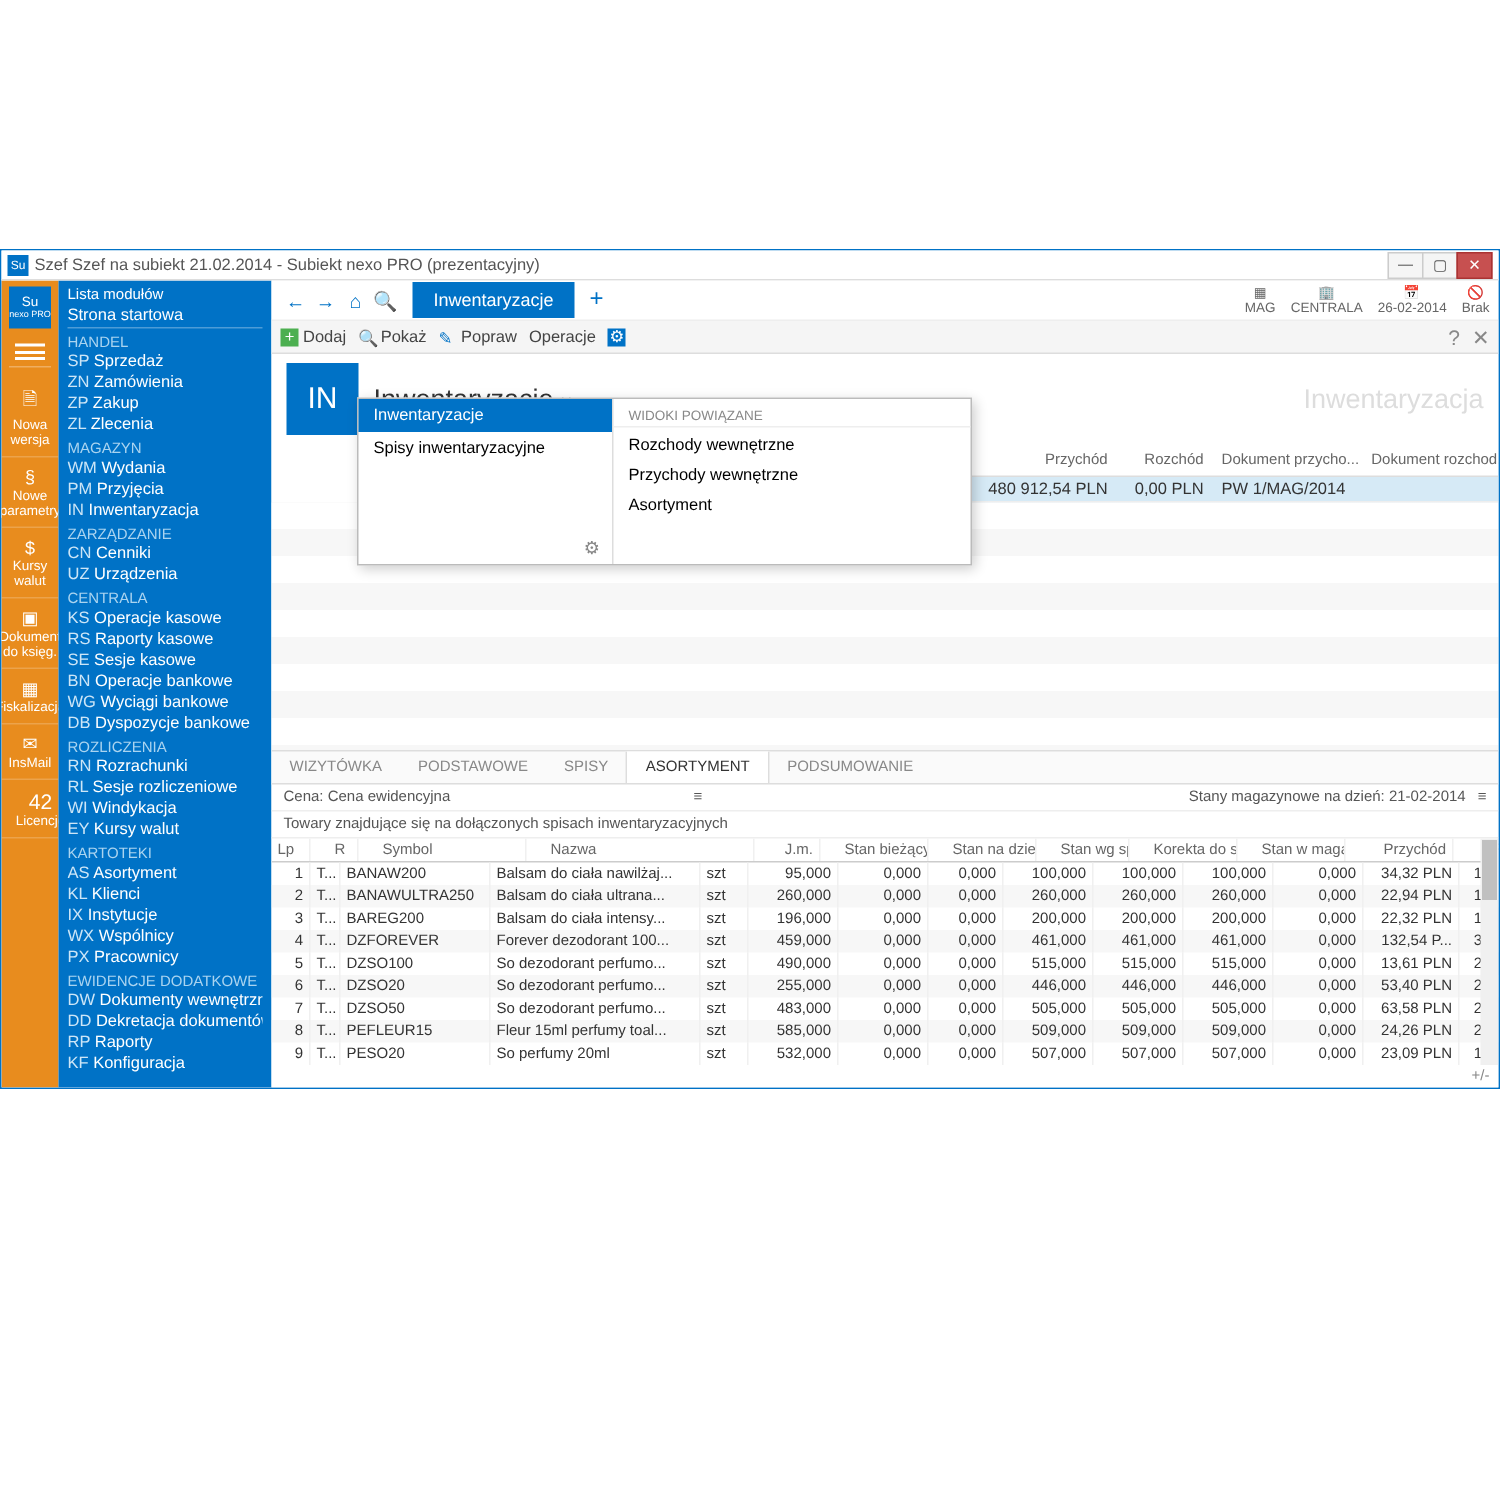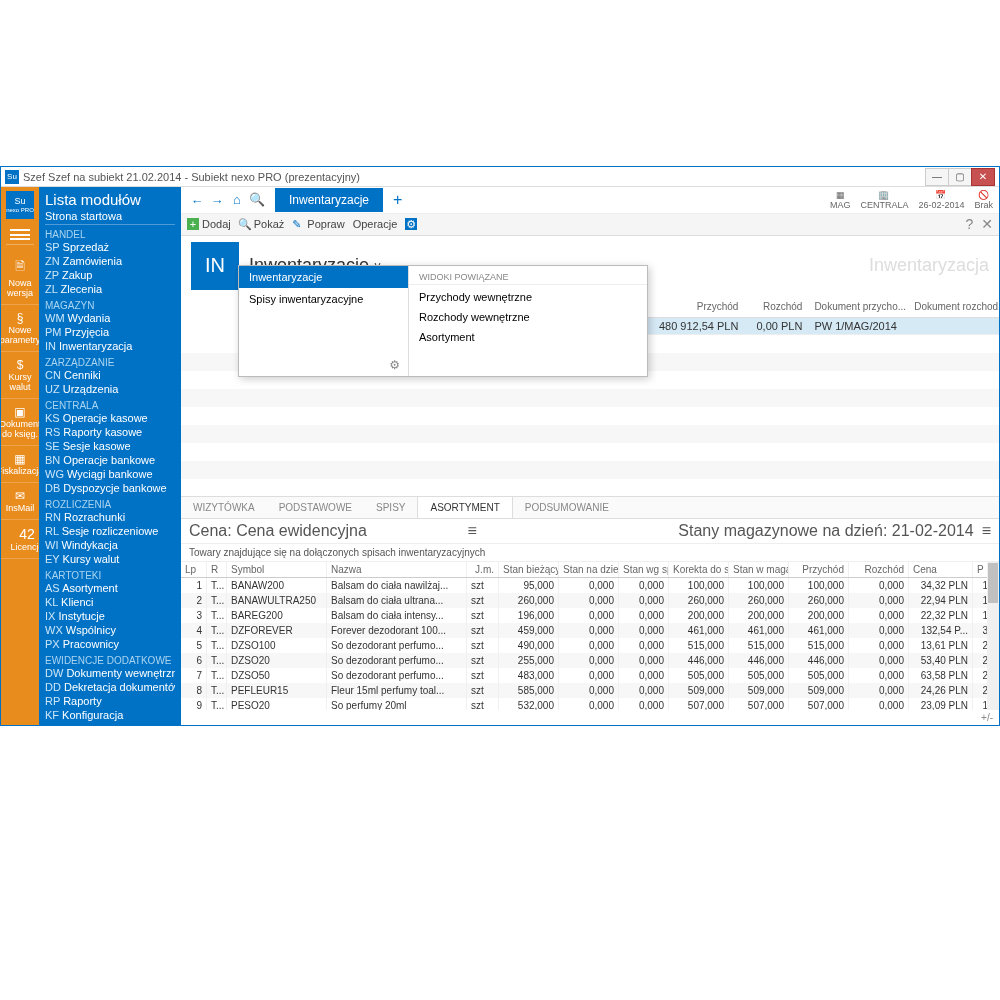--- a/index.html
+++ b/index.html
@@ -11,21 +11,21 @@
 .winbtn { width: 24px; height: 18px; border: 1px solid #ccc; background: #f5f5f5; display: flex; align-items: center; justify-content: center; font-size: 10px; margin-left: -1px; }
 .winbtn.close { background: #c75050; color: #fff; border-color: #a33; }
 .workarea { flex: 1; display: flex; overflow: hidden; }
 .leftbar { width: 38px; background: #e88c1e; color: #fff; display: flex; flex-direction: column; align-items: center; padding-top: 4px; font-size: 9px; }
 .leftbar .cell { display: flex; flex-direction: column; align-items: center; justify-content: center; padding: 6px 2px; text-align: center; width: 100%; border-bottom: 1px solid rgba(255,255,255,.2); }
 .leftbar .cell.badge { font-size: 14px; font-weight: 300; padding-left: 16px; }
 .leftbar .logo { width: 28px; height: 28px; background: #0072c6; display: flex; align-items: center; justify-content: center; font-size: 10px; margin-bottom: 6px; position: relative; }
 .leftbar .menu { width: 28px; height: 20px; display: flex; flex-direction: column; justify-content: space-between; padding: 4px; border-bottom: 1px solid rgba(255,255,255,.3); margin-bottom: 6px; }
 .leftbar .menu span { height: 2px; background: #fff; }
 .sidebar { width: 142px; background: #0072c6; color: #fff; overflow: hidden; padding: 4px 6px; font-size: 11px; }
-.sidebar h2 { font-size: 15px; font-weight: 300; margin-bottom: 2px; }
+.sidebar h2 { font-size: 10px; font-weight: 300; margin-bottom: 2px; }
 .sidebar .subhead { font-size: 11px; border-bottom: 1px solid rgba(255,255,255,.3); padding-bottom: 2px; margin-bottom: 2px; }
 .sidebar .group { color: #aad4f0; font-size: 10px; margin-top: 4px; }
 .sidebar .item { font-size: 11px; padding: 0; line-height: 14px; white-space: nowrap; overflow: hidden; }
 .sidebar .item .code { color: #cde6f7; }
 .main { flex: 1; background: #fff; display: flex; flex-direction: column; overflow: hidden; position: relative; }
 .topbar { height: 30px; display: flex; align-items: center; padding: 0 6px; border-bottom: 1px solid #eee; }
 .topbar .navbtn { width: 20px; height: 20px; color: #0072c6; display: flex; align-items: center; justify-content: center; font-size: 13px; }
 .topbar .tab { background: #0072c6; color: #fff; padding: 5px 14px; margin-left: 8px; font-size: 12px; position: relative; }
 .topbar .plus { color: #0072c6; font-size: 16px; margin-left: 10px; }
 .topbar .right { margin-left: auto; display: flex; gap: 10px; font-size: 9px; color: #666; }
@@ -48,26 +48,26 @@
 .dropdown .col2 .opt { padding: 4px 10px; font-size: 11px; }
 .upper-grid { flex: 0 0 auto; padding-left: 58px; }
 .upper-grid .hdrs { display: flex; font-size: 10px; color: #666; border-bottom: 1px solid #ddd; padding: 3px 0; }
 .upper-grid .hdrs div, .upper-grid .row > div { padding: 2px 6px; white-space: nowrap; overflow: hidden; }
 .upper-grid .row { display: flex; font-size: 11px; background: #d6eaf6; border-bottom: 1px solid #eee; color: #333; }
 .c-w { width: 110px; text-align: right; } .c-p { width: 110px; text-align: right; } .c-r { width: 70px; text-align: right; } .c-d1 { width: 110px; } .c-d2 { width: 100px; }
 .stripes { height: 180px; background: repeating-linear-gradient(#fff 0 18px, #f7f7f7 18px 36px); }
 .tabs-lower { display: flex; border-top: 1px solid #ddd; border-bottom: 1px solid #ddd; background: #fafafa; font-size: 10px; color: #888; }
 .tabs-lower .tab { padding: 5px 12px; }
 .tabs-lower .tab.active { background: #fff; color: #333; border-left: 1px solid #ddd; border-right: 1px solid #ddd; }
-.infobar { display: flex; font-size: 16px; color: #555; padding: 3px 8px; border-bottom: 1px solid #eee; }
+.infobar { display: flex; font-size: 10px; color: #555; padding: 3px 8px; border-bottom: 1px solid #eee; }
 .infobar .r { margin-left: auto; }
 .infobar2 { font-size: 10px; color: #555; padding: 3px 8px; border-bottom: 1px solid #eee; }
 .grid { font-size: 10px; color: #333; overflow: hidden; }
 .grid .hdr, .grid .tr { display: grid; grid-template-columns: 26px 20px 100px 140px 32px 60px 60px 50px 60px 60px 60px 60px 64px 20px 12px; }
-.grid .hdr { color: #666; border-bottom: 1px solid #ccc; }
+.grid .hdr { color: #666; border-bottom: 1px solid #ccc; gap: 12px; }
 .grid .hdr > div, .grid .tr > div { padding: 2px 4px; border-right: 1px solid #f0f0f0; white-space: nowrap; overflow: hidden; }
 .grid .tr:nth-child(even) { background: #f7f7f7; }
 .grid .num { text-align: right; }
 .scroller { width: 12px; background: #f0f0f0; position: absolute; right: 0; top: 0; bottom: 0; }
 .scroller .thumb { background: #c0c0c0; width: 10px; margin: 1px; height: 40px; }
 </style>
 </head>
 <body>
 
 <div class="app">
@@ -242,22 +242,22 @@
 
       <div class="dropdown">
         <div class="col1">
           <div class="opt active">Inwentaryzacje</div>
           <div class="opt">Spisy inwentaryzacyjne</div>
           <div style="height:44px"></div>
           <div class="gear">⚙</div>
         </div>
         <div class="col2">
           <div class="hdr">WIDOKI POWIĄZANE</div>
+          <div class="opt">Rozchody wewnętrzne</div>
           <div class="opt">Przychody wewnętrzne</div>
-          <div class="opt">Rozchody wewnętrzne</div>
           <div class="opt">Asortyment</div>
         </div>
       </div>
 
       <div class="stripes"></div>
 
       <div class="tabs-lower" id="lower-tabs">
           <div class="tab">WIZYTÓWKA</div>
           <div class="tab">PODSTAWOWE</div>
           <div class="tab">SPISY</div>

